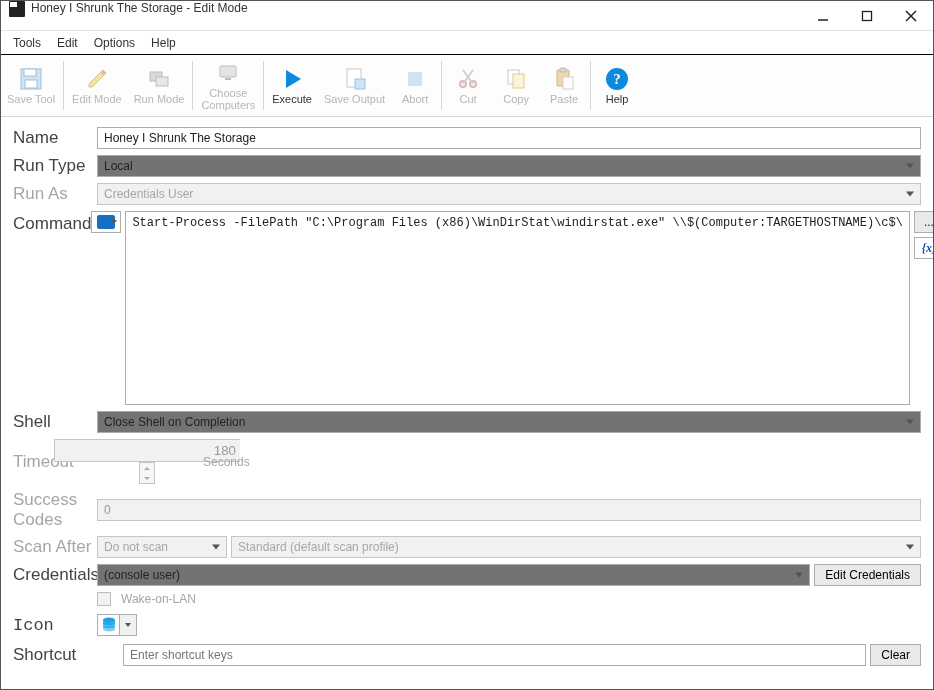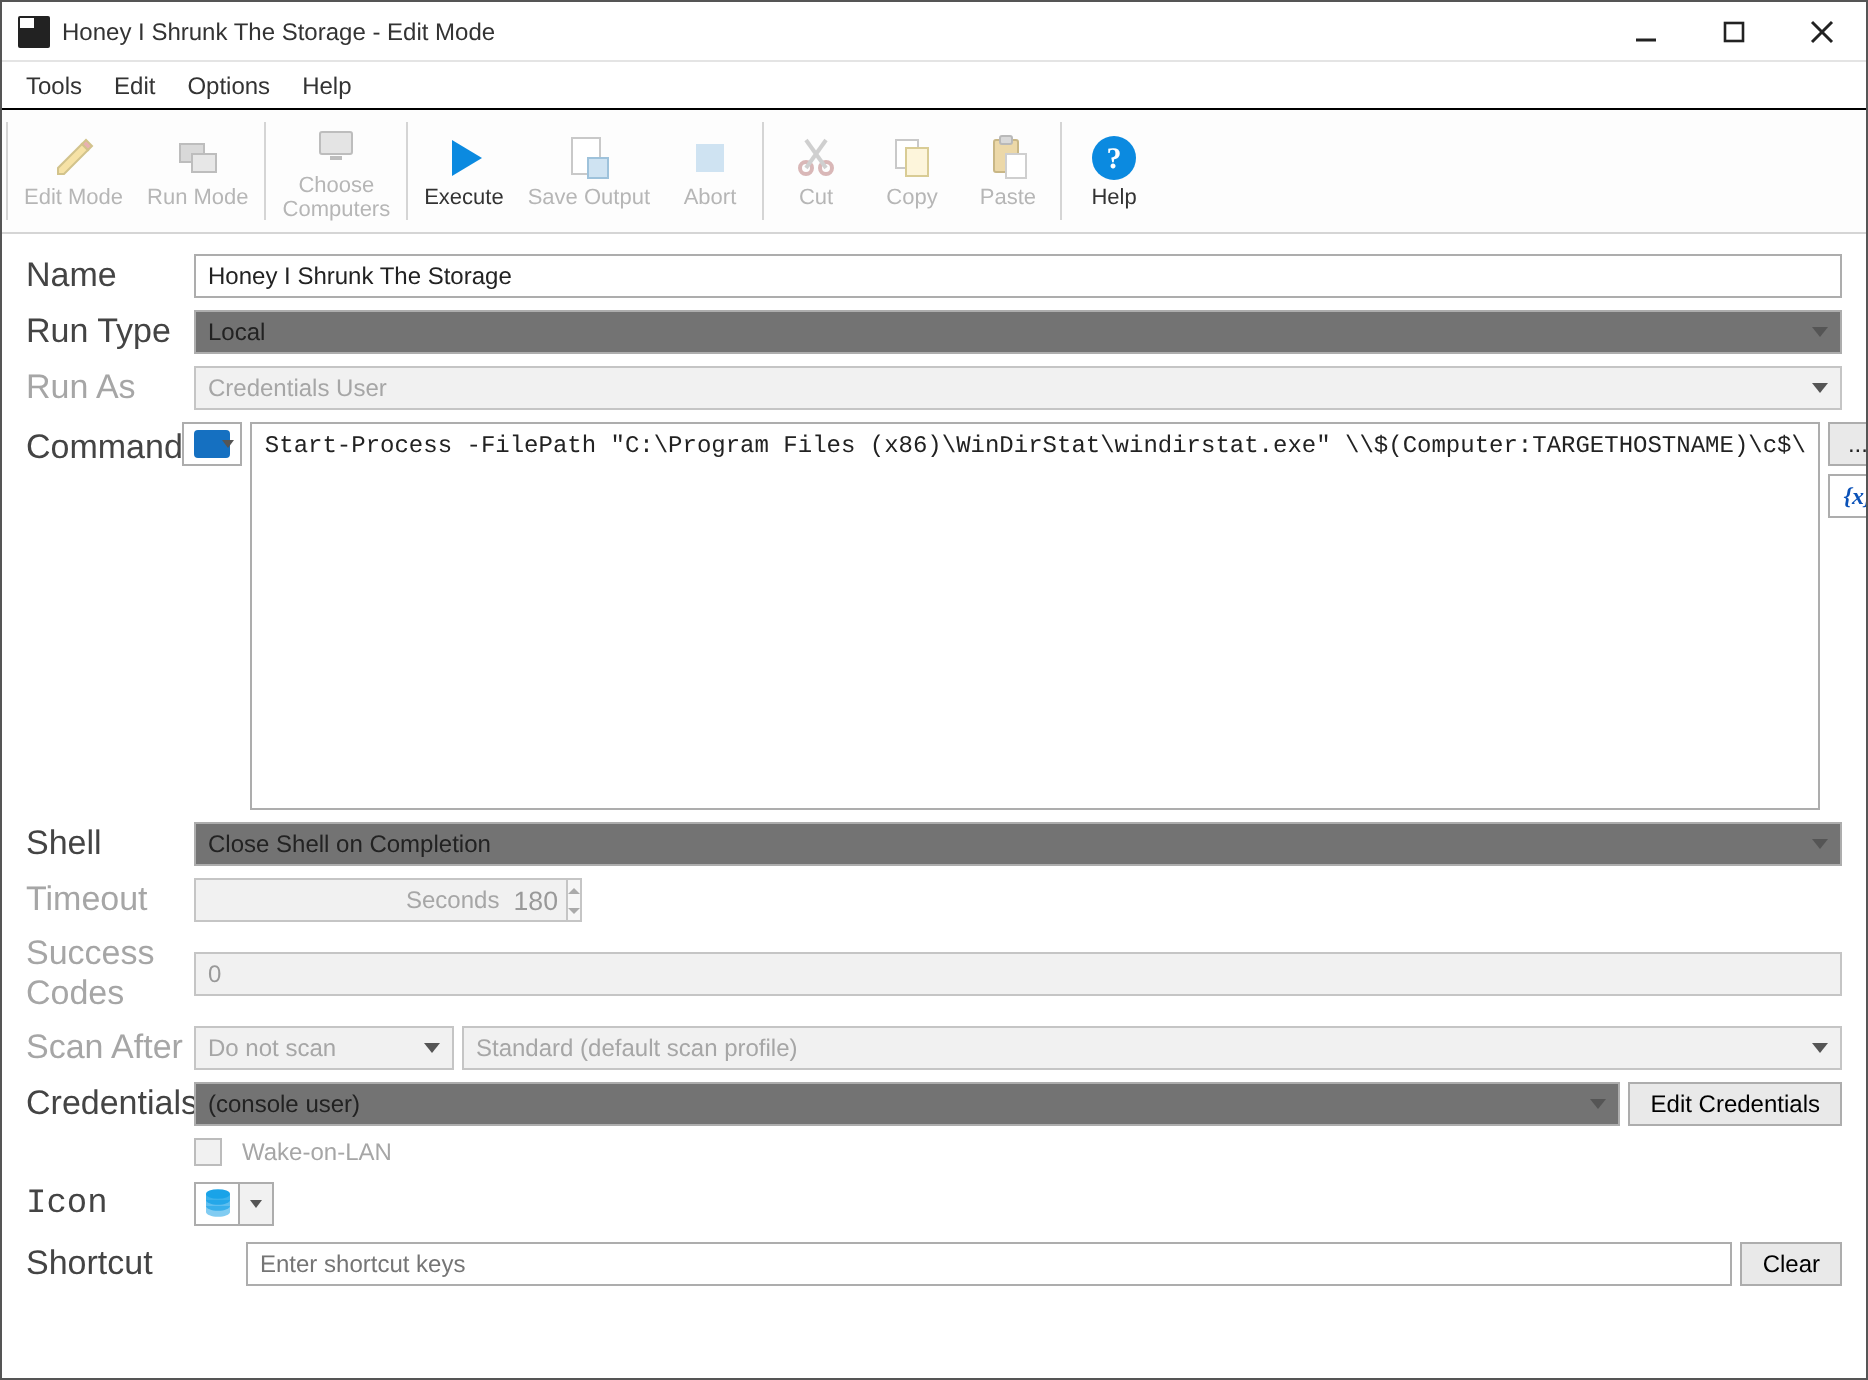--- a/index.html
+++ b/index.html
@@ -1,20 +1,20 @@
 <!DOCTYPE html>
 <html><head>
 <meta charset="utf-8">
 <style>
   * { box-sizing: border-box; }
   html, body { margin: 0; padding: 0; font-family: 'Segoe UI', Tahoma, sans-serif; font-size: 12px; color: #222; }
   body { background: #fff; width: 934px; height: 690px; overflow: hidden; border: 1px solid #555; position: relative; }
 
   
-  .titlebar { height: 30px; display: flex; align-items: center; background: #fff; border-bottom: 1px solid #e4e4e4; }
+  .titlebar { height: 30px; display: flex; background: #fff; border-bottom: 1px solid #e4e4e4; }
   .titlebar .app-icon { width: 16px; height: 16px; margin: 0 6px 0 8px; background: #222; position: relative; border-radius: 1px; }
   .titlebar .app-icon::after { content:''; position:absolute; left:1px; top:1px; width:7px; height:5px; background:#fff; }
   .titlebar .title { flex: 1; font-size: 12px; color: #333; }
   .winbtns { display: flex; height: 100%; }
   .winbtn { width: 44px; display: flex; align-items: center; justify-content: center; }
   .winbtn svg { width: 12px; height: 12px; }
 
   
   .menubar { height: 24px; display: flex; align-items: center; padding: 0 4px; border-bottom: 1px solid #000000; background: #fff; }
   .menuitem { padding: 3px 8px; font-size: 12px; color: #333; cursor: default; }
@@ -45,21 +45,21 @@
   .left-tool-col { display:flex; flex-direction: column; gap:0; }
   .code-type { width: 30px; height:22px; border:1px solid #adadad; background:#fff; display:flex; align-items:center; justify-content:center; position:relative; }
   .code-type .ps-icon { width:18px; height:14px; background:#1570c1; border-radius:2px; position:relative; }
   .code-type::after { content:''; position:absolute; right:3px; top:50%; transform:translateY(-50%); width:0;height:0; border-left:3px solid transparent; border-right:3px solid transparent; border-top:4px solid #555;}
   .cmd-text { flex:1; border:1px solid #adadad; background:#fff; font-family: Consolas, 'Courier New', monospace; font-size:12px; padding: 4px 6px; height: 194px; white-space: pre; overflow:auto; }
   .right-btn-col { display:flex; flex-direction:column; gap:4px; }
   .icon-select { display:flex; align-items:center; }
   .icon-box { width:22px; height:22px; border:1px solid #adadad; border-right:none; display:flex; align-items:center; justify-content:center; background:#fff; }
   .icon-drop { width:18px; height:22px; border:1px solid #adadad; display:flex; align-items:center; justify-content:center; background:#f1f1f1; }
   .icon-drop::after { content:''; width:0;height:0;border-left:3px solid transparent;border-right:3px solid transparent;border-top:4px solid #555; }
-  .spinner { width:100px; display:flex; align-items:center; }
+  .spinner { width:100px; display:flex; align-items:center;flex-direction:column; }
   .spinner input { flex:1; text-align:right; padding:3px 4px; border:1px solid #c5c5c5; border-right:none; height:22px; background:#f1f1f1; color:#999; }
   .spinner .spin-btns { width:16px; height:22px; border:1px solid #c5c5c5; display:flex; flex-direction:column; background:#f6f6f6;}
   .spinner .spin-btns div { flex:1; display:flex; align-items:center; justify-content:center; }
   .spinner .spin-btns div::before { content:''; width:0;height:0;border-left:3px solid transparent;border-right:3px solid transparent;}
   .spinner .spin-btns div:first-child::before { border-bottom:3px solid #aaa; }
   .spinner .spin-btns div:last-child::before { border-top:3px solid #aaa; }
   .chk { width:14px; height:14px; border:1px solid #bcbcbc; background:#f1f1f1; margin-right:6px; display:inline-block; vertical-align:middle;}
   .disabled-text { color:#a6a6a6; }
   .var-icon { color:#0b52b8; font-style:italic; font-family: 'Segoe UI'; font-weight:600; font-size:12px; }
 </style>
@@ -90,20 +90,30 @@
 </div>
 
 <div class="menubar">
   <div class="menuitem">Tools</div>
   <div class="menuitem">Edit</div>
   <div class="menuitem">Options</div>
   <div class="menuitem">Help</div>
 </div>
 
 <div class="toolbar">
+  <div class="tb-btn disabled">
+    <div class="tb-icon">
+      <svg width="26" height="26" viewBox="0 0 26 26">
+          <rect x="3" y="3" width="20" height="20" fill="#cfe3f2" stroke="#9ec2db"></rect>
+          <rect x="6" y="3" width="12" height="7" fill="#fff" stroke="#9ec2db"></rect>
+          <rect x="7" y="14" width="12" height="8" fill="#fff" stroke="#9ec2db"></rect>
+        </svg>
+    </div>
+    <div class="tb-label">Save Tool</div>
+  </div>
   <div class="tb-sep"></div>
   <div class="tb-btn disabled">
     <div class="tb-icon">
       <svg width="26" height="26" viewBox="0 0 26 26">
           <polygon points="5,21 8,21 20,9 17,6 5,18" fill="#f6e2a6" stroke="#d2c38c"></polygon>
           <polygon points="17,6 20,9 22,7 19,4" fill="#e8b1b1" stroke="#d2c38c"></polygon>
         </svg>
     </div>
     <div class="tb-label">Edit Mode</div>
   </div>

